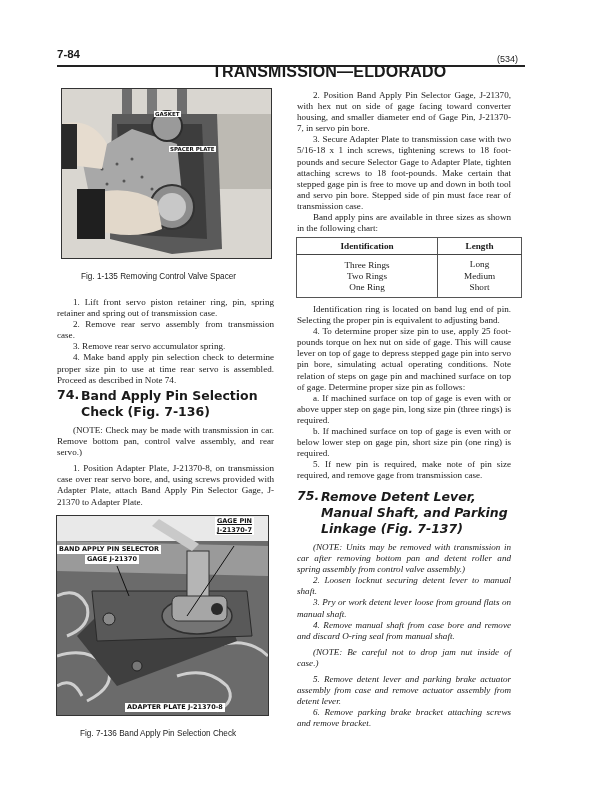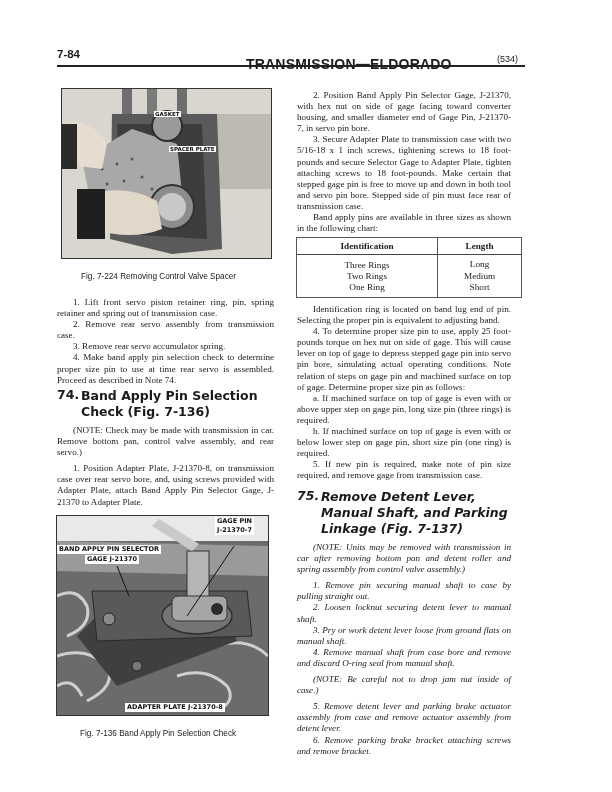--- a/index.html
+++ b/index.html
@@ -1,21 +1,21 @@
 <!DOCTYPE html>
 <html><head>
 <meta charset="utf-8">
 <style>
   html, body { margin: 0; padding: 0; background: #ffffff; }
   body { width: 612px; height: 792px; position: relative; overflow: hidden; color: #1a1a1a;
          font-family: "Liberation Serif", "DejaVu Serif", serif; }
   .abs { position: absolute; }
   .hdr { font-family: "Liberation Sans", "DejaVu Sans", sans-serif; font-weight: bold; }
   .hdr-page { left: 57px; top: 48px; font-size: 11.5px; }
-  .hdr-title { left: 212px; top: 56px; font-size: 14px; letter-spacing: 0.2px; margin-left: 34px; }
+  .hdr-title { left: 212px; top: 63px; font-size: 16px; letter-spacing: 0.2px; }
   .hdr-num { left: 497px; top: 54px; font-size: 9px; font-weight: normal; }
   .hdr-rule { left: 57px; top: 65px; width: 468px; height: 2px; background: #222; }
 
   .col { position: absolute; font-size: 9.1px; line-height: 11.1px; text-align: justify; }
   .col p { margin: 0; text-indent: 16px; }
   .col p.gap { margin-top: 5px; }
 
   .heading { font-family: "DejaVu Sans", "Liberation Sans", sans-serif; font-weight: bold;
              font-size: 12.5px; line-height: 16px; position: relative; padding-left: 24px; text-indent: 0 !important; text-align: left; }
   .heading .num { position: absolute; left: 0; top: -1px; font-size: 12.5px; }
@@ -66,21 +66,21 @@
     <circle cx="110" cy="118" r="14" fill="#c8c8c8"></circle>
     <circle cx="105" cy="37" r="15" fill="#9a9a9a" stroke="#2c2c2c" stroke-width="2"></circle>
     <path d="M0 35 Q30 28 45 55 L40 80 L0 75 Z" fill="#e6dccf"></path>
     <rect x="0" y="35" width="15" height="45" fill="#2a2a2a"></rect>
     <path d="M30 105 Q65 95 95 112 L100 140 Q70 152 30 140 Z" fill="#e2d8ca"></path>
     <rect x="15" y="100" width="28" height="50" fill="#1f1f1f"></rect>
   </svg>
   <div class="callout" style="left:92px; top:22px; font-size:5.5px; padding:0 1px;">GASKET</div>
   <div class="callout" style="left:107px; top:57px; font-size:5.5px; padding:0 1px;">SPACER PLATE</div>
 </div>
-<div class="caption" style="left:81px; top:272px;">Fig. 7-224  Removing Control Valve Spacer</div>
+<div class="caption" style="left:81px; top:272px;">Fig. 1-135  Removing Control Valve Spacer</div>
 
 <div class="col" style="left:57px; top:297px; width:217px;">
   <p>1.  Lift front servo piston retainer ring, pin, spring retainer and spring out of transmission case.</p>
   <p>2.  Remove rear servo assembly from transmission case.</p>
   <p>3.  Remove rear servo accumulator spring.</p>
   <p>4.  Make band apply pin selection check to determine proper size pin to use at time rear servo is assembled. Proceed as described in Note 74.</p>
 </div>
 
 <div class="col" style="left:57px; top:388px; width:217px;">
   <div class="heading">
@@ -108,21 +108,21 @@
     <circle cx="52" cy="103" r="6" fill="#8a8a8a" stroke="#222"></circle>
     <circle cx="80" cy="150" r="5" fill="#777" stroke="#222"></circle>
     <ellipse cx="140" cy="100" rx="35" ry="18" fill="#747474" stroke="#2f2f2f" stroke-width="1.5"></ellipse>
     <rect x="130" y="35" width="22" height="55" fill="#b5b5b5" stroke="#333"></rect>
     <path d="M95 10 L135 35 L142 28 L102 3 Z" fill="#c9c9c9"></path>
     <rect x="115" y="80" width="55" height="25" rx="6" fill="#a6a6a6" stroke="#333"></rect>
     <circle cx="160" cy="93" r="6" fill="#2a2a2a"></circle>
     <line x1="177" y1="30" x2="130" y2="100" stroke="#111" stroke-width="1"></line>
     <line x1="60" y1="50" x2="72" y2="80" stroke="#111" stroke-width="1"></line>
   </svg>
-  <div class="callout" style="left:158px; top:1px; font-size:6.5px; text-align:center; line-height:9px; padding:0 2px;">
+  <div class="callout" style="left:158px; top:1px; font-size:6.5px; text-align:center; line-height:9px; padding:0 2px;text-decoration:underline;">
     <div>GAGE PIN</div>
     <div>J-21370-7</div>
   </div>
   <div class="callout" style="left:0px; top:29px; font-size:6.5px; padding:0 2px; line-height:9px;">BAND APPLY PIN SELECTOR</div>
   <div class="callout" style="left:28px; top:39px; font-size:6.5px; padding:0 2px; line-height:9px;">GAGE J-21370</div>
   <div class="callout" style="left:68px; top:187px; font-size:6.5px; padding:0 2px; line-height:9px;">ADAPTER PLATE J-21370-8</div>
 </div>
 <div class="caption" style="left:80px; top:729px;">Fig. 7-136  Band Apply Pin Selection Check</div>
 
 <div class="col" style="left:297px; top:90px; width:214px;">
@@ -159,20 +159,19 @@
   <p>b.  If machined surface on top of gage is even with or below lower step on gage pin, short size pin (one ring) is required.</p>
   <p>5.  If new pin is required, make note of pin size required, and remove gage from transmission case.</p>
 </div>
 
 <div class="col" style="left:297px; top:489px; width:214px;font-style:italic;">
   <div class="heading">
     <span class="num">75.</span>
     <span>Remove Detent Lever, Manual Shaft, and Parking Linkage (Fig. 7-137)</span>
   </div>
   <p class="gap">(NOTE:  Units may be removed with transmission in car after removing bottom pan and detent roller and spring assembly from control valve assembly.)</p>
-  <p class="gap">1.  Remove pin securing manual shaft to case by pulling straight out.</p>
   <p>2.  Loosen locknut securing detent lever to manual shaft.</p>
   <p>3.  Pry or work detent lever loose from ground flats on manual shaft.</p>
   <p>4.  Remove manual shaft from case bore and remove and discard O-ring seal from manual shaft.</p>
   <p class="gap">(NOTE:  Be careful not to drop jam nut inside of case.)</p>
   <p class="gap">5.  Remove detent lever and parking brake actuator assembly from case and remove actuator assembly from detent lever.</p>
   <p>6.  Remove parking brake bracket attaching screws and remove bracket.</p>
 </div>
 
 </body></html>

